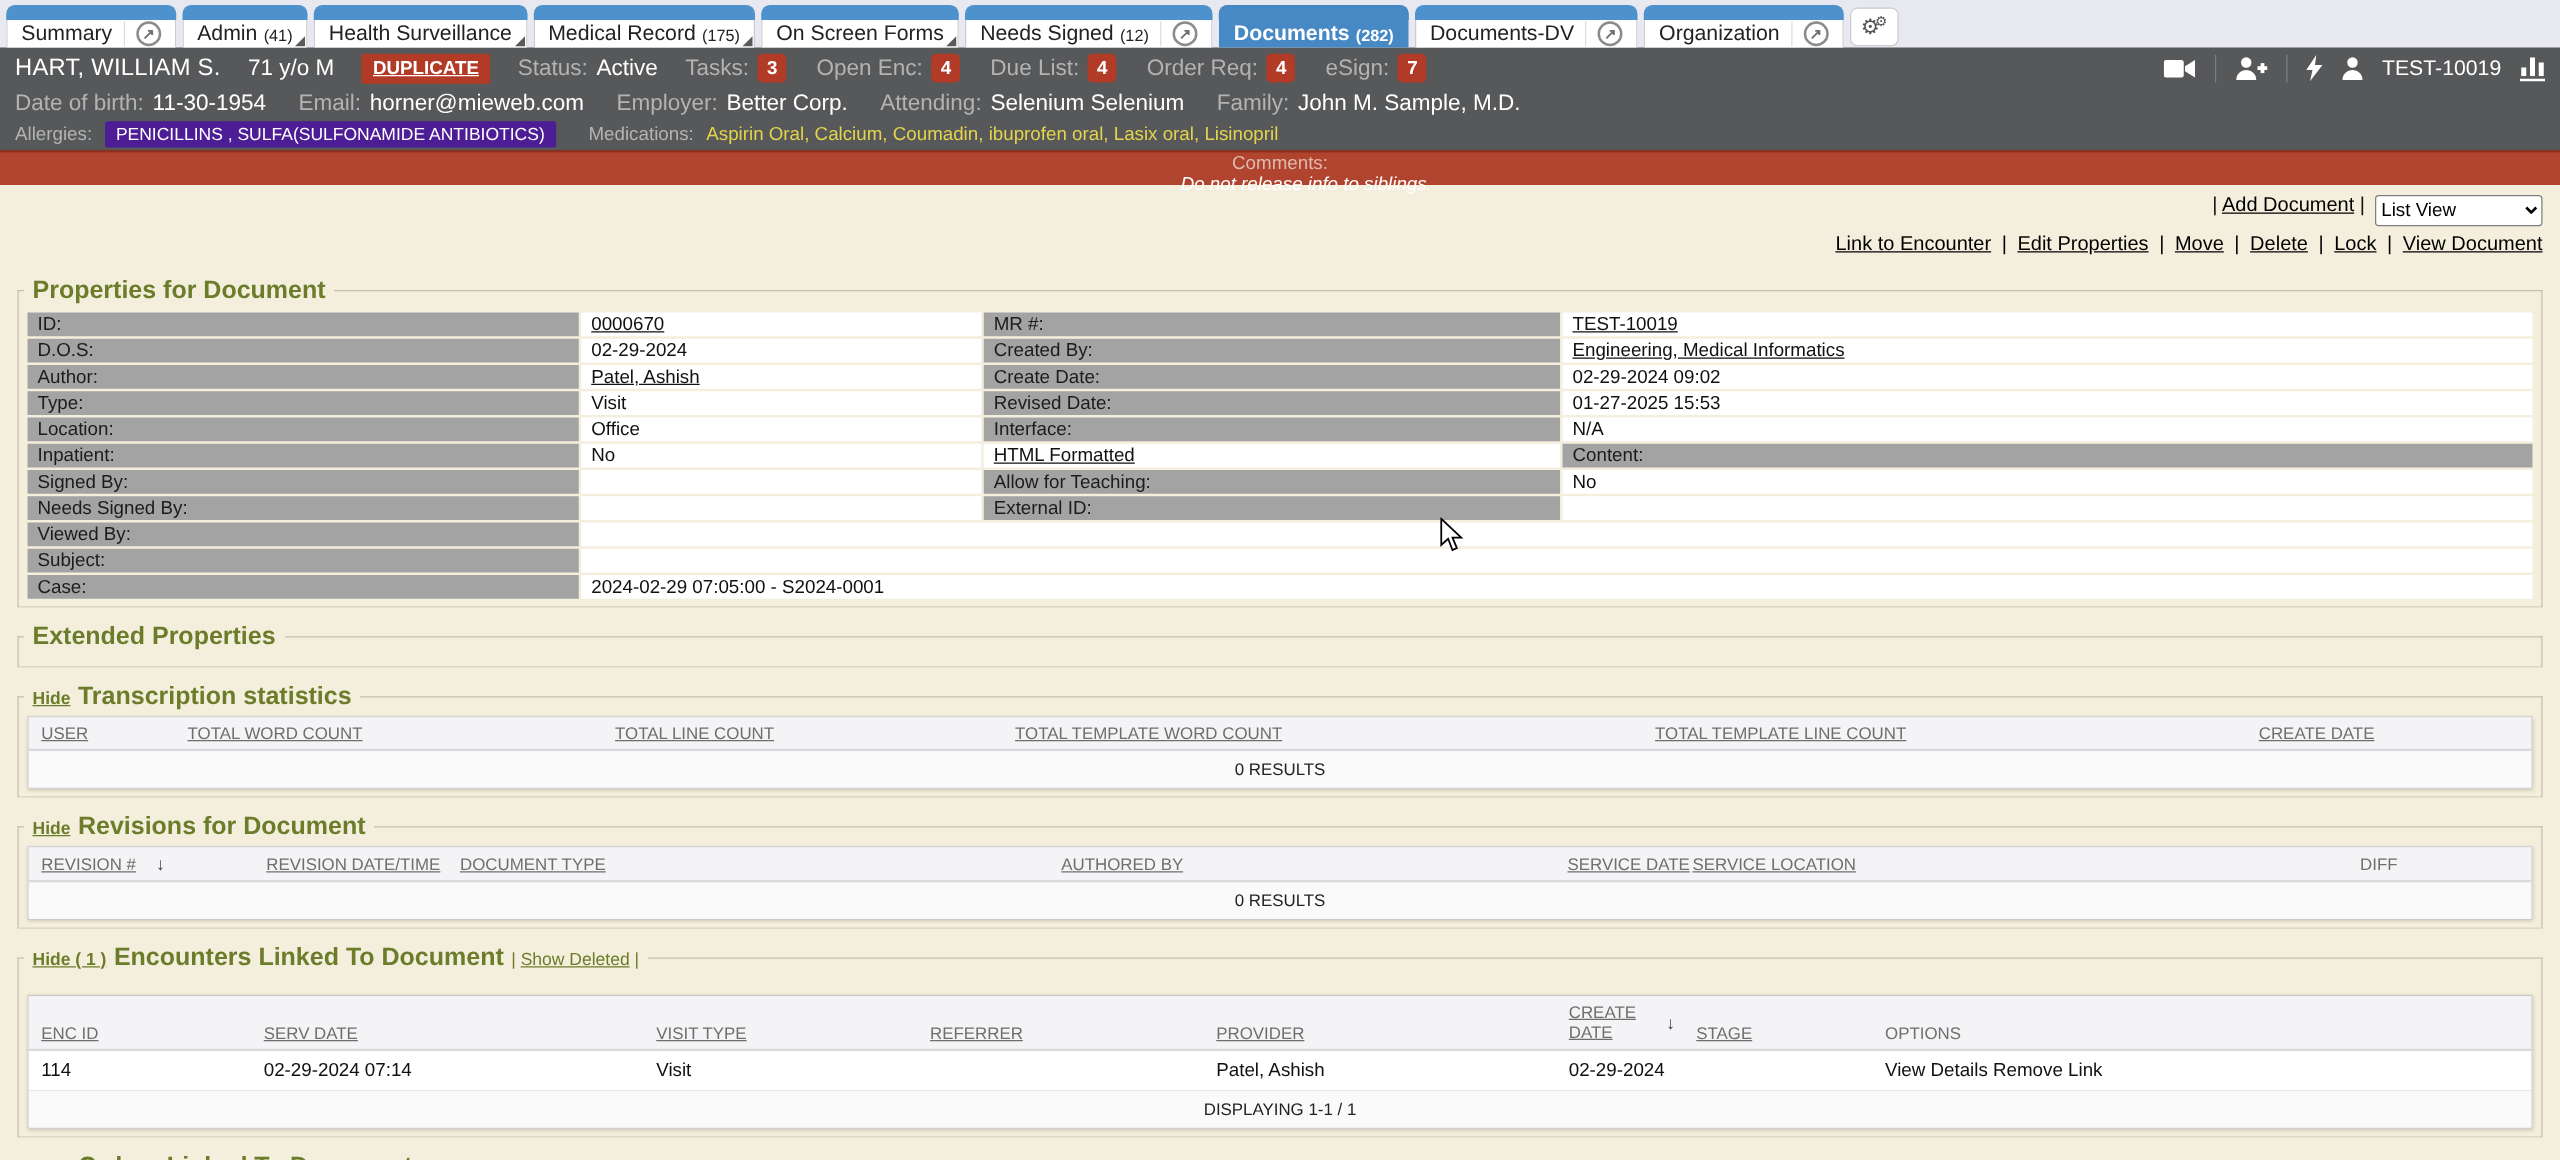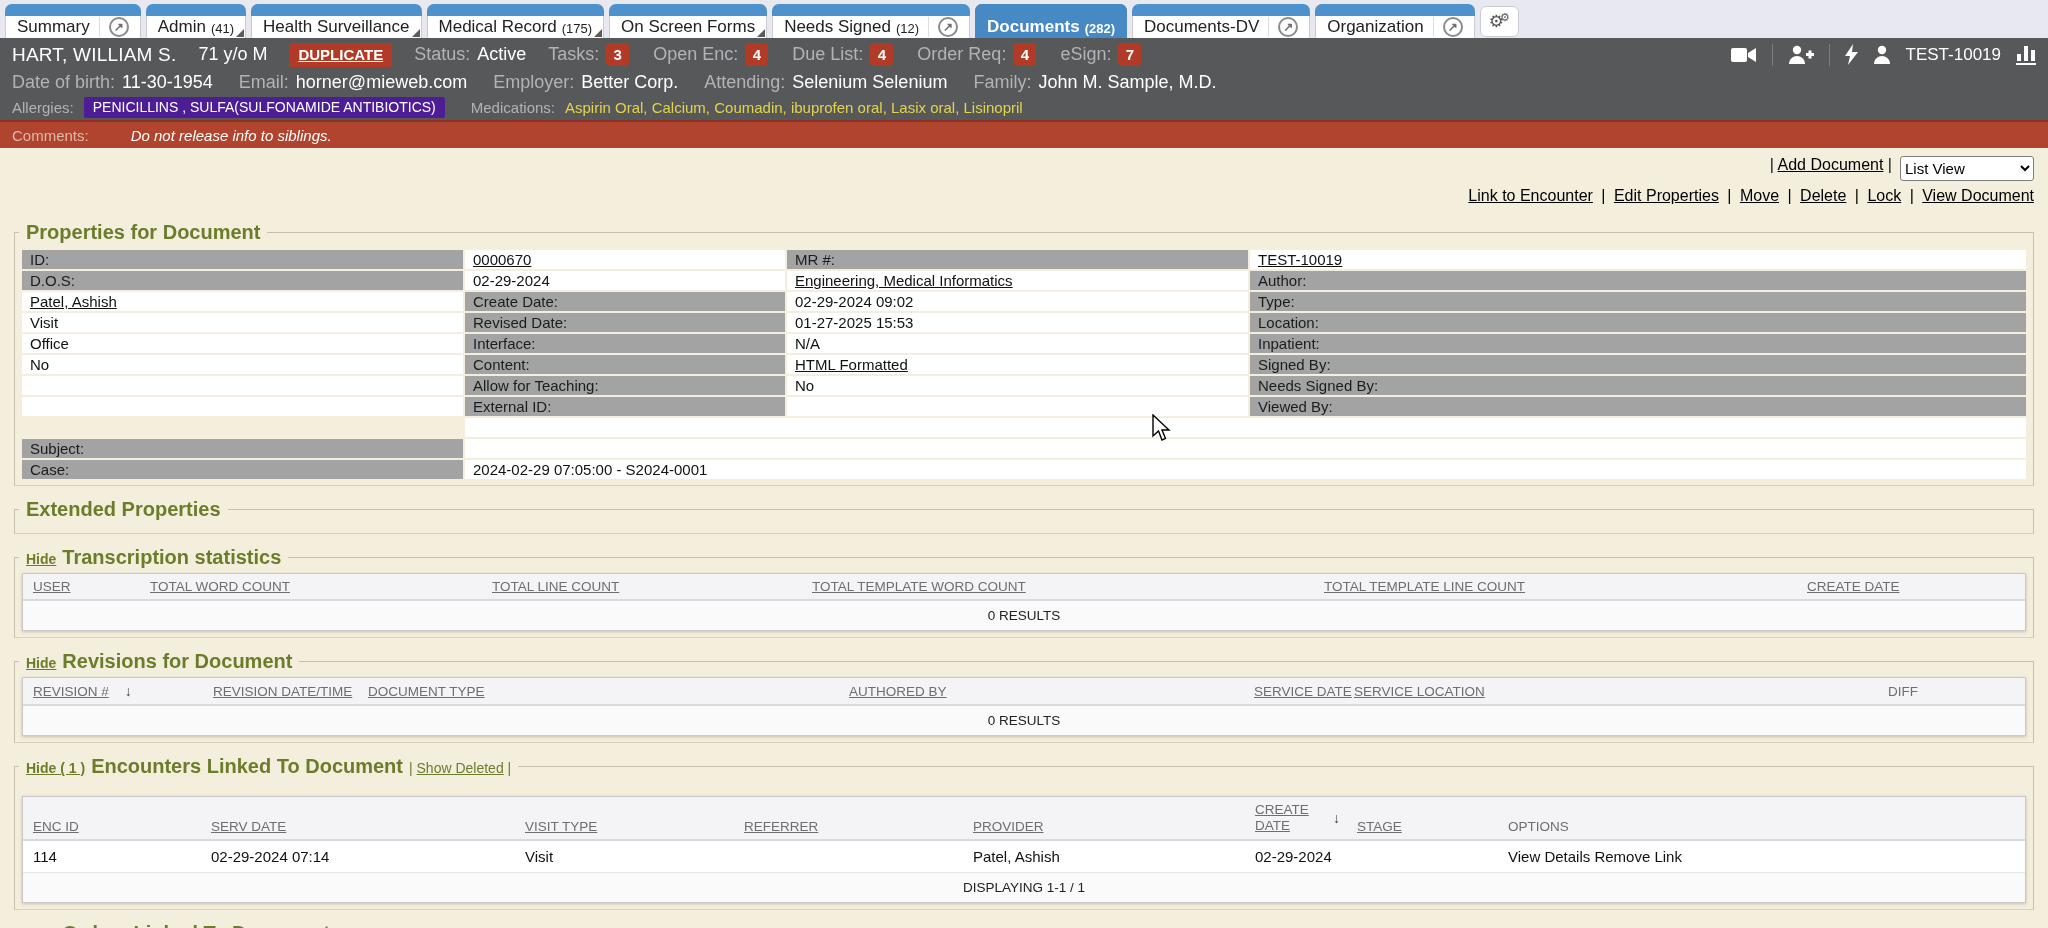--- a/index.html
+++ b/index.html
@@ -76,21 +76,21 @@
   .pt-row3 { height:26px; display:flex; align-items:center; padding:0 12px; gap:10px; font-size:15px; }
   .badge-allergy {
     background:#4c1d95; color:#fff; padding:2px 9px 3px; border-radius:2px; font-size:14px;
   }
   .meds-label { color:#b3b3b3; margin-left:16px; }
   .meds { color:#e3d44c; }
 
   
   .comments {
     background:#b0442f; border-top:2px solid #8c3120;
-    height:28px; display:flex; align-items:center; padding:0 12px; font-size:15px; color:#fff;
+    height:28px; display:flex; align-items:center; padding:0 12px; font-size:15px; color:#fff;flex-direction:column;
   }
   .comments .c-label { color:#dfb9ac; }
   .comments .c-value { margin-left:42px;font-style:italic; }
 
   
   .content { padding:8px 14px 0; }
   .toolbar1 { display:flex; justify-content:flex-end; align-items:flex-start; gap:8px; font-size:16px; height:26px; }
   .lnk { color:#000; text-decoration:underline; cursor:pointer; }
   .pipe-both::before { content:'| '; } .pipe-both::after { content:' |'; }
   .pipe-wrap { white-space:pre; }
@@ -318,20 +318,21 @@
           <span class="pval-link">0000670</span>
         </div>
         <div class="pcell plabel">MR #:</div>
         <div class="pcell pvalue">
           <span class="pval-link">TEST-10019</span>
         </div>
         <div class="pcell plabel">D.O.S:</div>
         <div class="pcell pvalue">
           <span>02-29-2024</span>
         </div>
+        <div class="pcell plabel">Created By:</div>
         <div class="pcell pvalue">
           <span class="pval-link">Engineering, Medical Informatics</span>
         </div>
         <div class="pcell plabel">Author:</div>
         <div class="pcell pvalue">
           <span class="pval-link">Patel, Ashish</span>
         </div>
         <div class="pcell plabel">Create Date:</div>
         <div class="pcell pvalue">
           <span>02-29-2024 09:02</span>
@@ -349,24 +350,24 @@
           <span>Office</span>
         </div>
         <div class="pcell plabel">Interface:</div>
         <div class="pcell pvalue">
           <span>N/A</span>
         </div>
         <div class="pcell plabel">Inpatient:</div>
         <div class="pcell pvalue">
           <span>No</span>
         </div>
+        <div class="pcell pvalue">
+          <span class="pval-link">HTML Formatted</span>
+        </div>
         <div class="pcell plabel">Content:</div>
-        <div class="pcell pvalue">
-          <span class="pval-link">HTML Formatted</span>
-        </div>
         <div class="pcell plabel">Signed By:</div>
         <div class="pcell pvalue"></div>
         <div class="pcell plabel">Allow for Teaching:</div>
         <div class="pcell pvalue">
           <span>No</span>
         </div>
         <div class="pcell plabel">Needs Signed By:</div>
         <div class="pcell pvalue"></div>
         <div class="pcell plabel">External ID:</div>
         <div class="pcell pvalue"></div>

